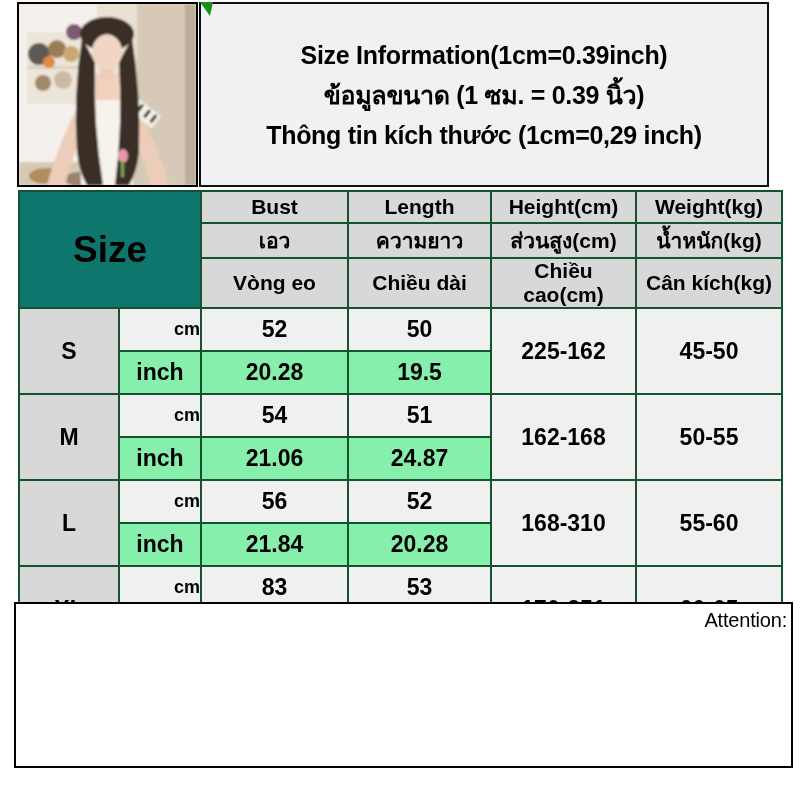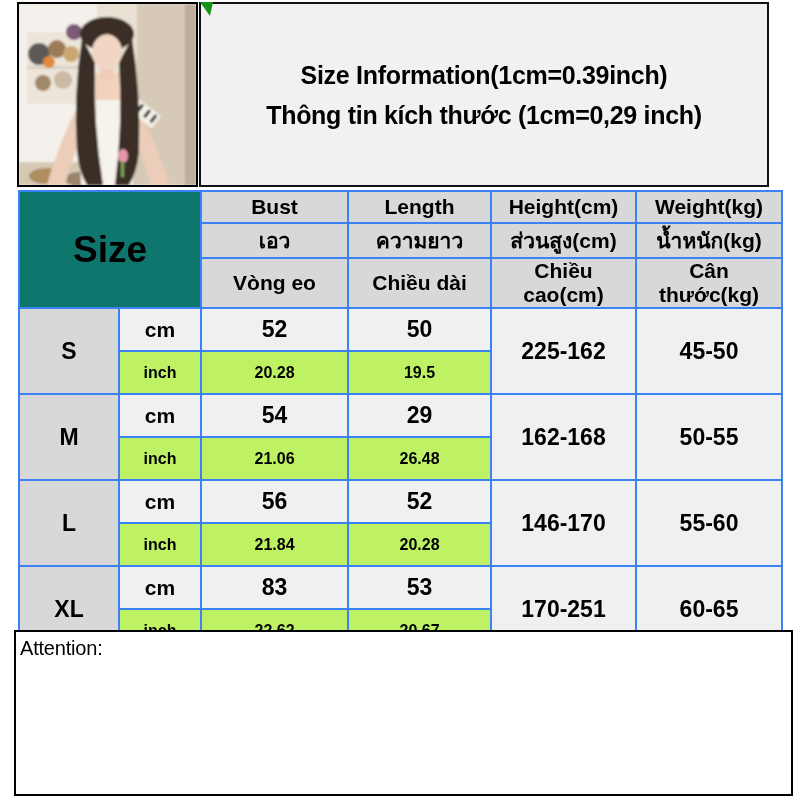--- a/index.html
+++ b/index.html
@@ -24,37 +24,37 @@
     font-weight:bold;font-size:25px;line-height:40px;white-space:nowrap;
     letter-spacing:-0.3px;
   }
   .corner-marker{position:absolute;left:-2px;top:-2px;}
   
   table.size-table{
     position:absolute;left:18px;top:190px;border-collapse:collapse;table-layout:fixed;
     width:763px;
   }
   table.size-table td{
-    border:2px solid #3b82f6;text-align:center;vertical-align:middle;
+    border:2px solid #14532d;text-align:center;vertical-align:middle;
     font-weight:bold;padding:0;overflow:hidden;
   }
   tr.hrow{height:32px;}
   tr.drow{height:43px;}
   td.head{background:#d8d8d8;font-size:21px;}
   td.size-head{background:#0f766e;font-size:37px;}
   td.size-cell{background:#d8d8d8;font-size:23px;}
   td.lt{background:#f0f0f0;font-size:23px;}
   td.unit{font-size:21px;}
-  td.white{background:#bef264;font-size:16px;margin-top:40px;}
-  td.unit.lt{font-size:21px;}
+  td.white{background:#86efac;font-size:23px;margin-top:40px;}
+  td.unit.lt{font-size:18px;text-align:right;}
   
   .attention-box{
-    position:absolute;left:14px;top:630px;width:779px;height:166px;
+    position:absolute;left:14px;top:602px;width:779px;height:166px;
     border:2px solid #000;box-sizing:border-box;background:#ffffff;
-    padding:3px 4px;font-size:20px;line-height:27px;letter-spacing:-0.2px;
+    padding:3px 4px;font-size:20px;line-height:27px;letter-spacing:-0.2px;text-align:right;
   }
 </style>
 </head>
 <body>
 
 <div class="page">
 
   <div class="photo-box">
     <svg viewBox="0 0 177 181" preserveAspectRatio="none">
       <defs>
@@ -106,20 +106,21 @@
         <rect x="102" y="157" width="3" height="16" fill="#7fa05c"></rect>
       </g>
     </svg>
   </div>
 
   <div class="header-box">
     <svg class="corner-marker" width="15" height="15" viewBox="0 0 15 15">
       <polygon points="1,0 14,0 11,14" fill="#149414"></polygon>
     </svg>
     <div class="title-line">Size Information(1cm=0.39inch)</div>
+    <div class="title-line">ข้อมูลขนาด (1 ซม. = 0.39 นิ้ว)</div>
     <div class="title-line">Thông tin kích thước (1cm=0,29 inch)</div>
   </div>
 
   <table class="size-table">
     <colgroup>
       <col style="width:100px">
         <col style="width:82px">
         <col style="width:147px">
       <col style="width:143px">
         <col style="width:145px">
@@ -136,57 +137,57 @@
       <tr class="hrow">
         <td class="head">เอว</td>
         <td class="head">ความยาว</td>
         <td class="head">ส่วนสูง(cm)</td>
         <td class="head">น้ำหนัก(kg)</td>
       </tr>
       <tr class="hrow">
         <td class="head">Vòng eo</td>
         <td class="head">Chiều dài</td>
         <td class="head">Chiều cao(cm)</td>
-        <td class="head">Cân thước(kg)</td>
+        <td class="head">Cân kích(kg)</td>
       </tr>
 
       <tr class="drow">
         <td class="size-cell" rowspan="2">S</td>
         <td class="unit lt">cm</td>
         <td class="lt">52</td>
         <td class="lt">50</td>
         <td class="lt" rowspan="2">225-162</td>
         <td class="lt" rowspan="2">45-50</td>
       </tr>
       <tr class="drow">
         <td class="unit white">inch</td>
         <td class="white">20.28</td>
         <td class="white">19.5</td>
       </tr>
 
       <tr class="drow">
         <td class="size-cell" rowspan="2">M</td>
         <td class="unit lt">cm</td>
         <td class="lt">54</td>
-        <td class="lt">29</td>
+        <td class="lt">51</td>
         <td class="lt" rowspan="2">162-168</td>
         <td class="lt" rowspan="2">50-55</td>
       </tr>
       <tr class="drow">
         <td class="unit white">inch</td>
         <td class="white">21.06</td>
-        <td class="white">26.48</td>
+        <td class="white">24.87</td>
       </tr>
 
       <tr class="drow">
         <td class="size-cell" rowspan="2">L</td>
         <td class="unit lt">cm</td>
         <td class="lt">56</td>
         <td class="lt">52</td>
-        <td class="lt" rowspan="2">146-170</td>
+        <td class="lt" rowspan="2">168-310</td>
         <td class="lt" rowspan="2">55-60</td>
       </tr>
       <tr class="drow">
         <td class="unit white">inch</td>
         <td class="white">21.84</td>
         <td class="white">20.28</td>
       </tr>
 
       <tr class="drow">
         <td class="size-cell" rowspan="2">XL</td>

